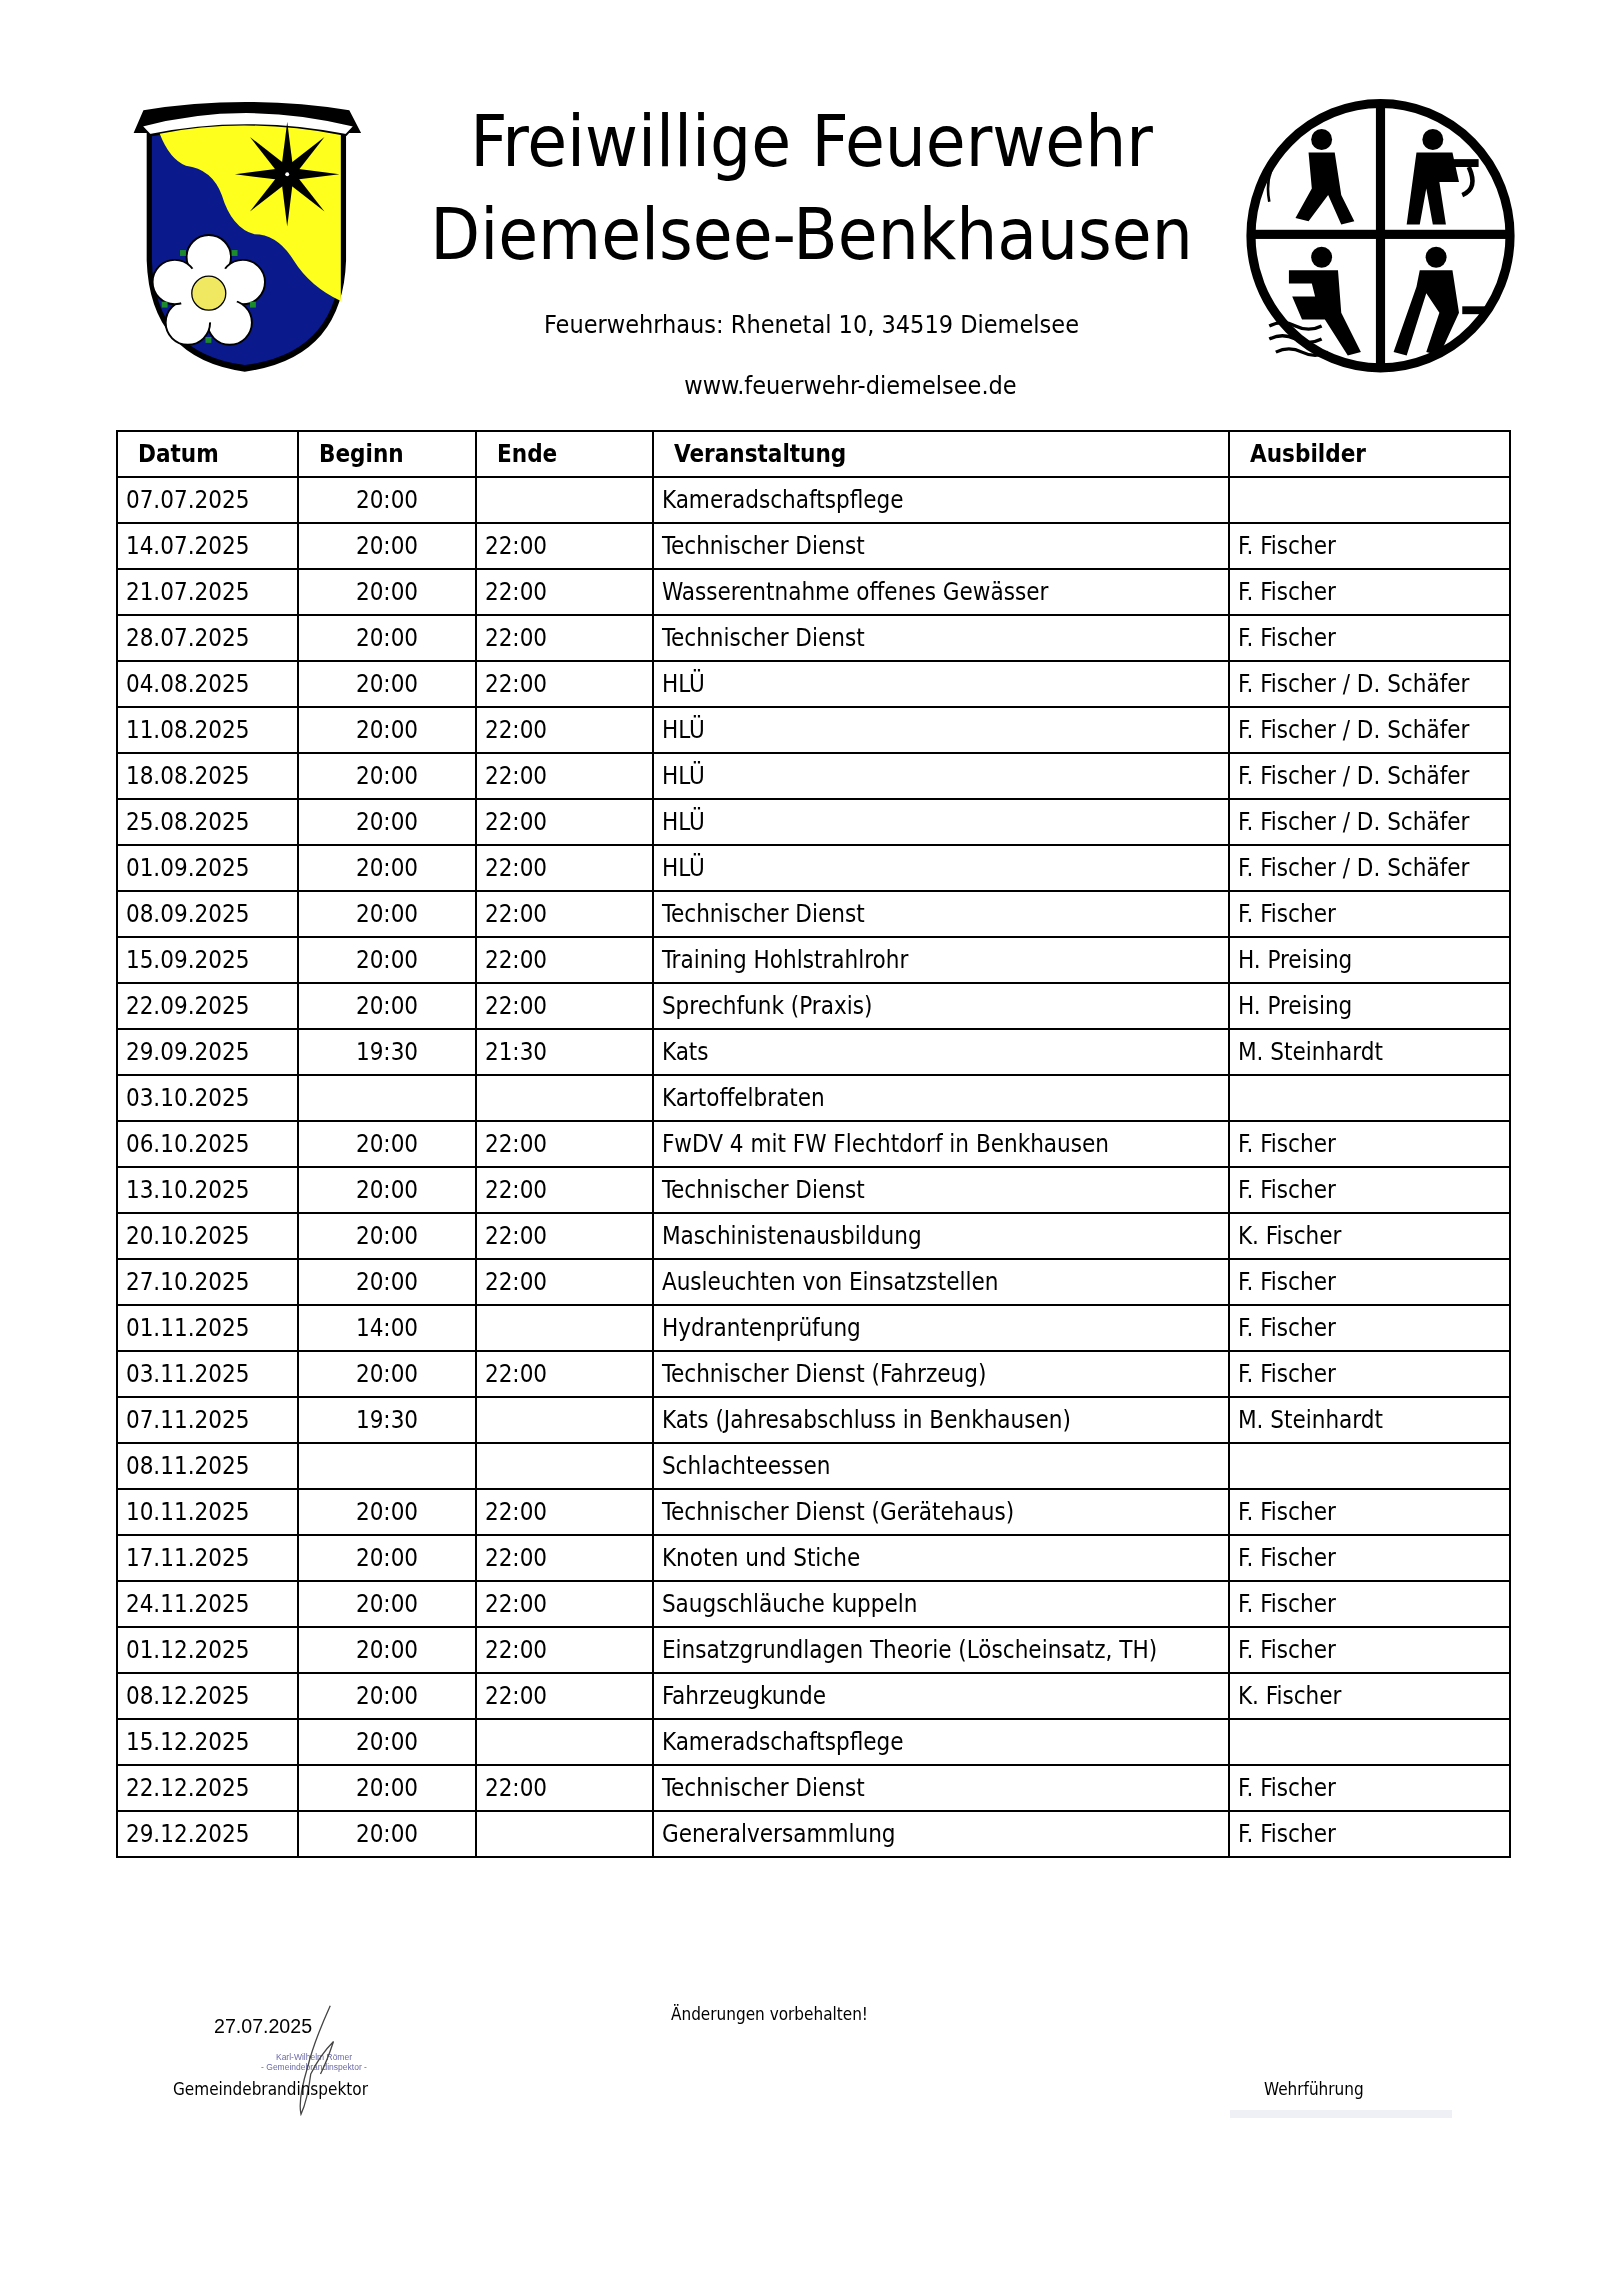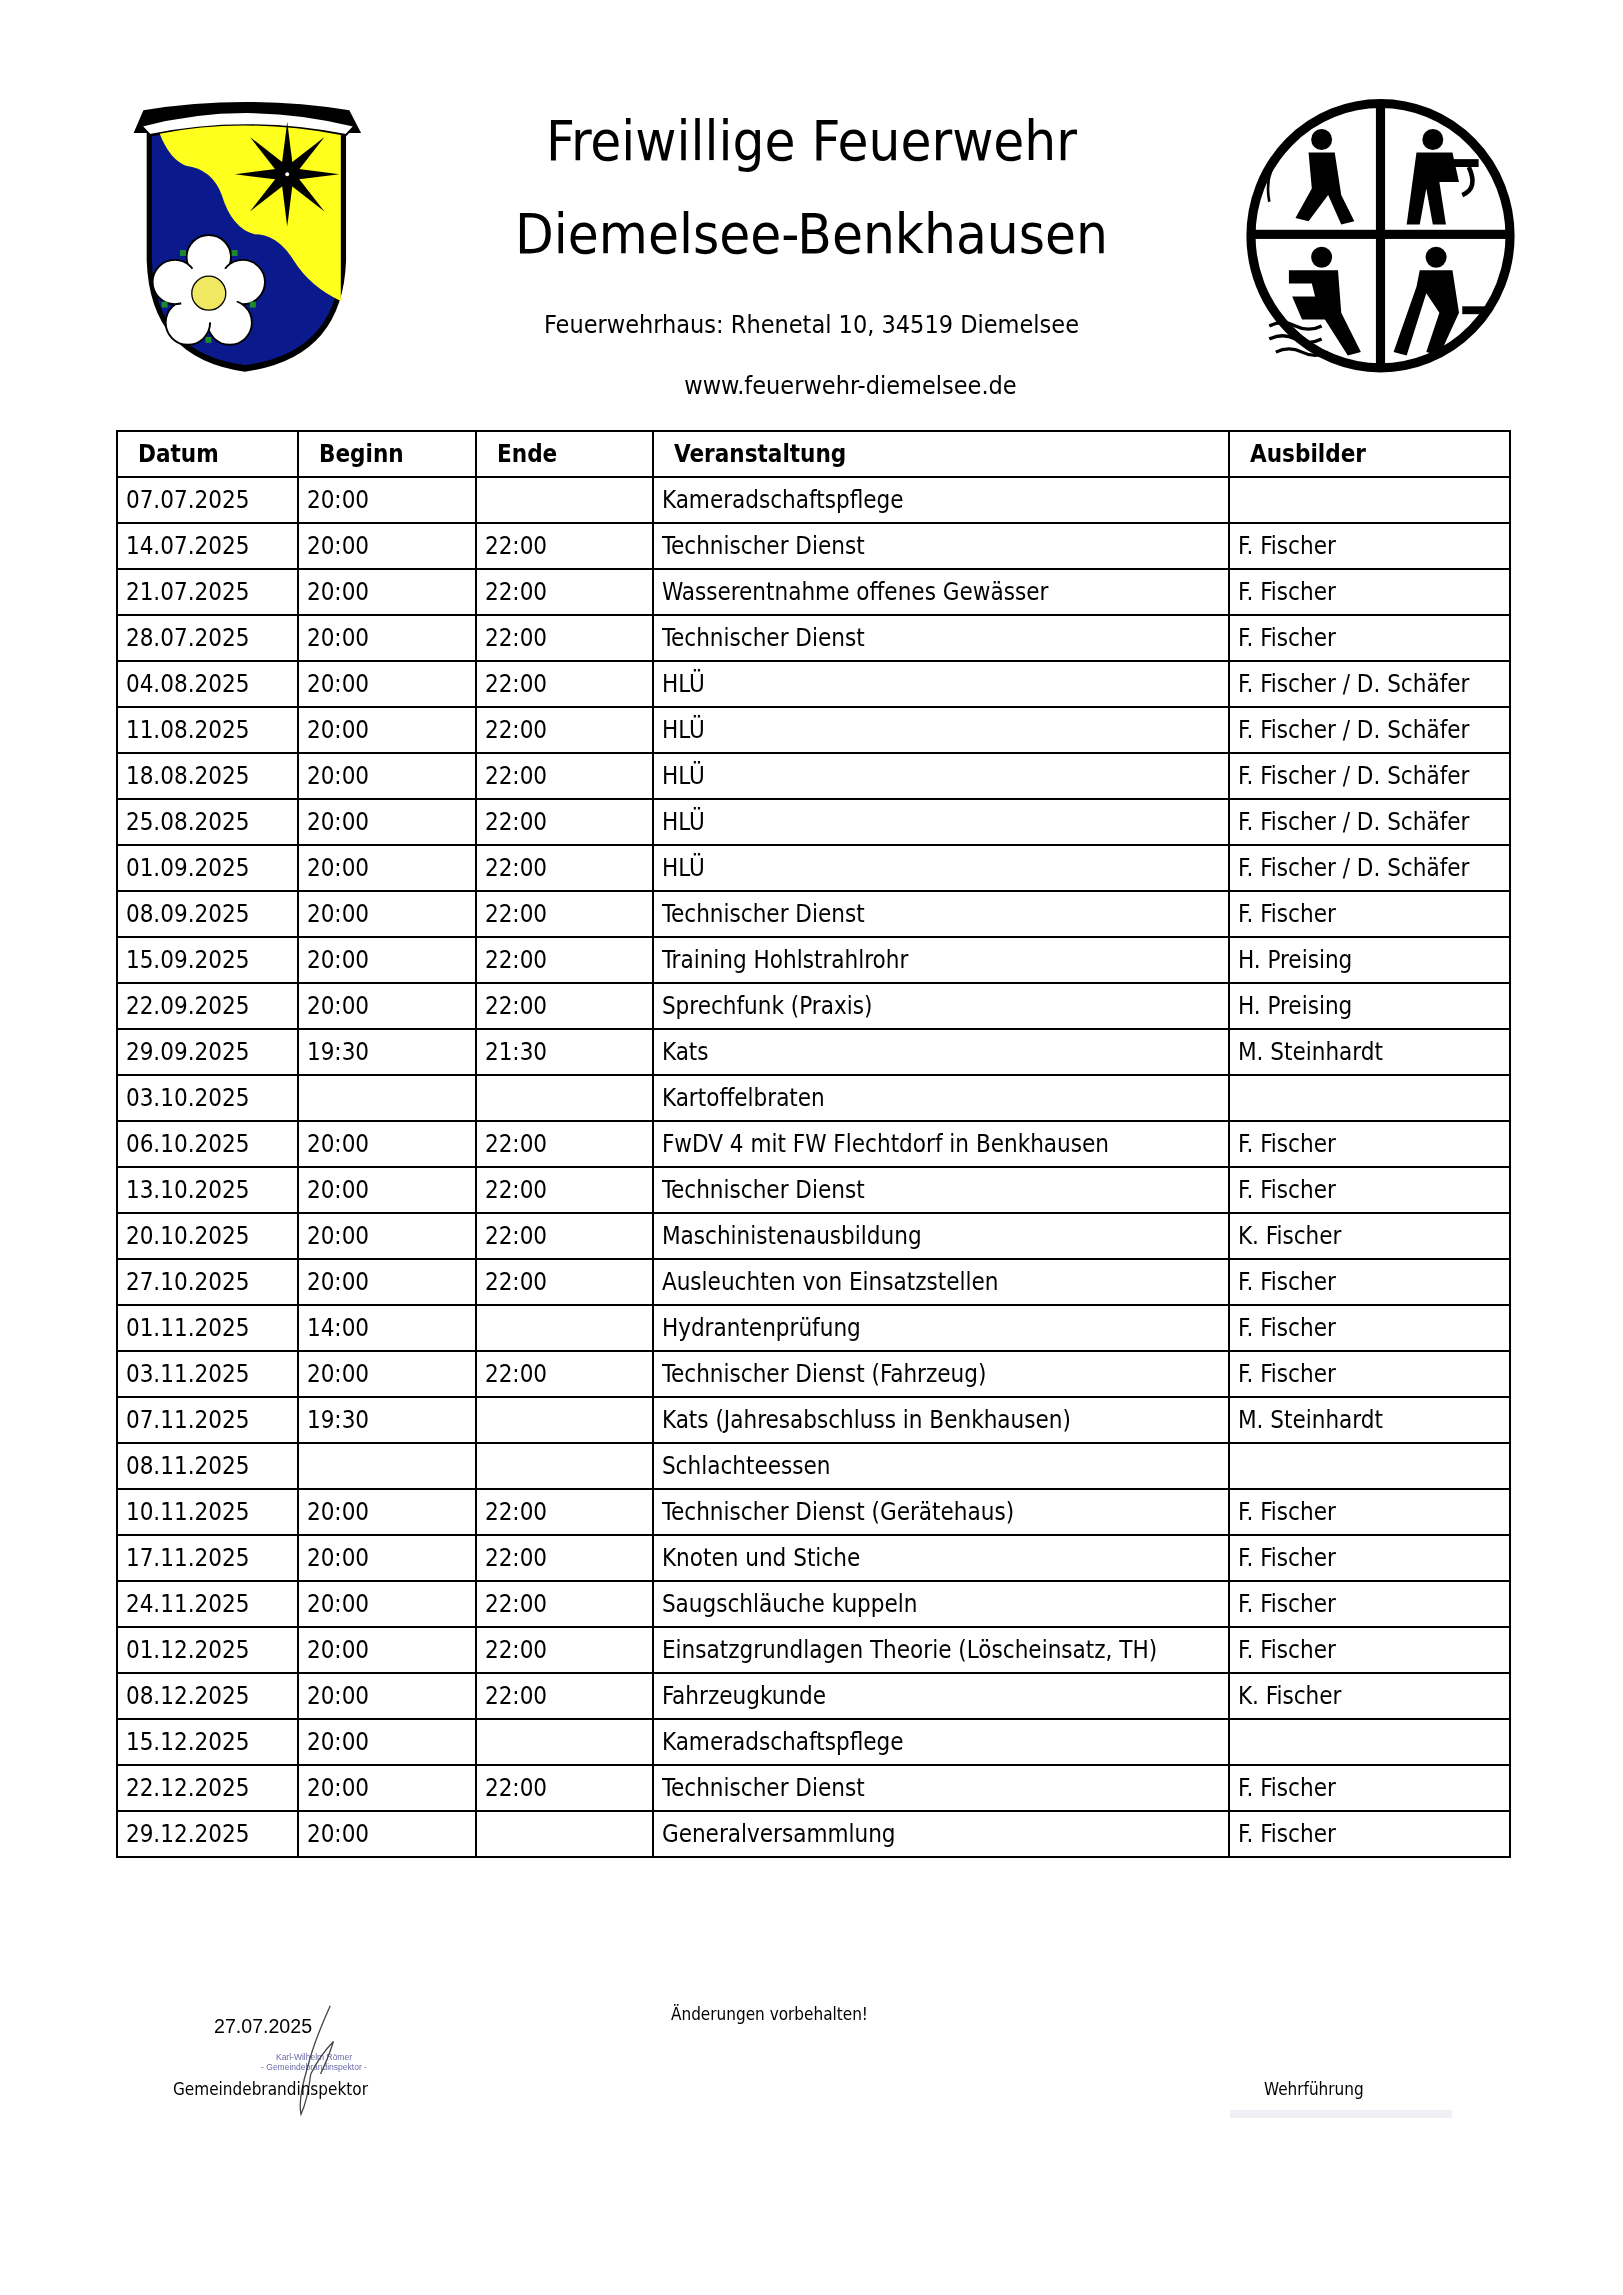--- a/index.html
+++ b/index.html
@@ -1,31 +1,31 @@
 <!DOCTYPE html>
 <html style="font-size:10.5px"><head>
 <meta charset="utf-8">
 <style>
   html, body { margin:0; padding:0; background:#ffffff; }
   body { width:1623px; height:2295px; position:relative; overflow:hidden;
          font-family:"Liberation Sans Narrow","Liberation Sans", sans-serif; color:#000; }
   .abs { position:absolute; }
   .title-line { position:absolute; left:419px; width:785px; text-align:center;
                 font-family:"DejaVu Sans Condensed","DejaVu Sans", sans-serif;
-                font-size:56px; line-height:72px; color:#000; letter-spacing:0px; }
+                font-size:72px; line-height:72px; color:#000; letter-spacing:0px; }
   .sub { position:absolute; left:419px; width:785px; text-align:center;
          font-family:"DejaVu Sans Condensed","DejaVu Sans", sans-serif; font-size:25px; line-height:30px; }
   table.sched { position:absolute; left:116px; top:430px; width:1392px;
                 border-collapse:collapse; table-layout:fixed;
                 font-family:"DejaVu Sans Condensed","DejaVu Sans", sans-serif; font-size:24px; }
   table.sched td, table.sched th { border:2.6px solid #000; height:44px; padding:0 7.9px;
                                    white-space:nowrap; overflow:hidden; vertical-align:middle; }
   table.sched th { text-align:left; font-weight:bold; padding-left:20px; }
   td.c-date { text-align:left; padding-left:38px; }
-  td.c-begin { text-align:left; padding-left:54px; }
+  td.c-begin { text-align:center; padding-left:54px; }
   td.c-end { text-align:left; padding-left:52px; }
   td.c-event { text-align:left; padding-left:9.2px; }
   td.c-instr { text-align:left; padding-left:9.2px; }
   .footer-text { position:absolute; font-family:"DejaVu Sans Condensed","DejaVu Sans", sans-serif; font-size:17px; }
   .date-stamp { position:absolute; font-family:"Liberation Sans", sans-serif; font-size:19.6px; }
   .stamp { position:absolute; font-family:"Liberation Sans", sans-serif; color:#6a6aa8; font-size:8.5px; text-align:center; line-height:9.8px; }
 </style>
 </head>
 <body>
 

